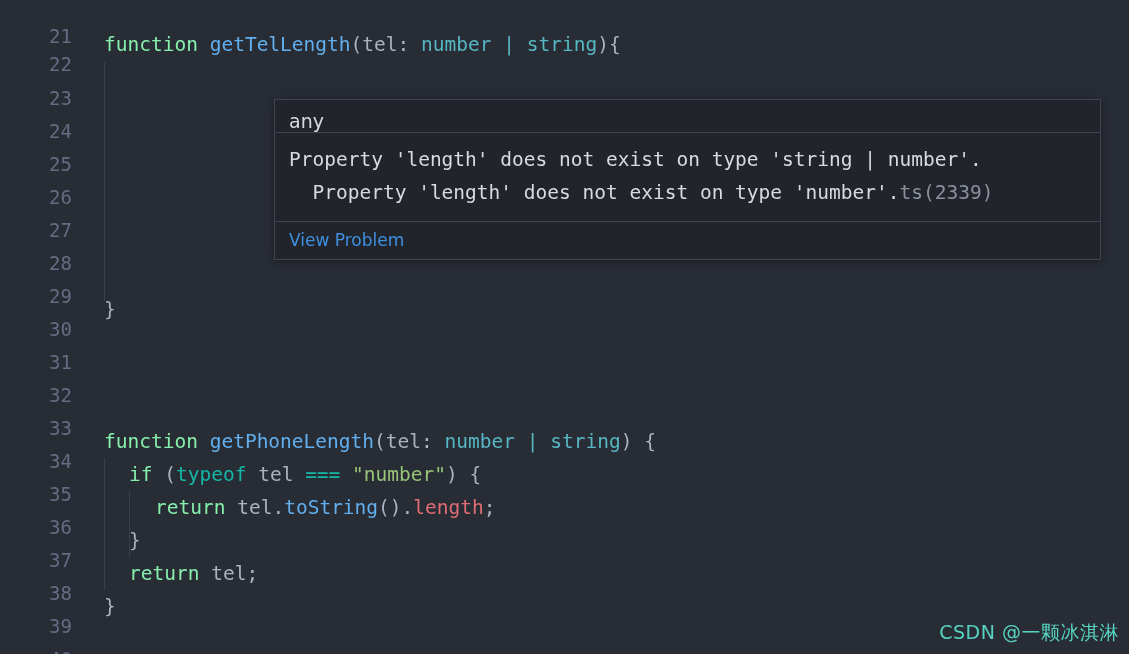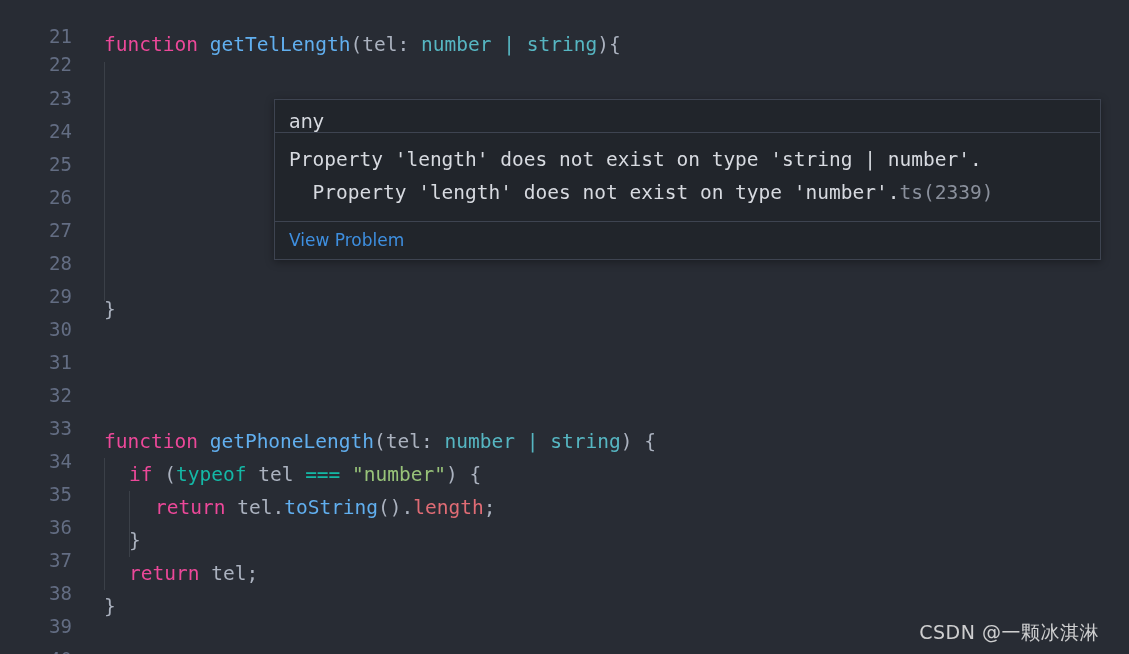--- a/index.html
+++ b/index.html
@@ -61,21 +61,21 @@
   }
 
   
   .guide {
     position: absolute;
     width: 1px;
     background: #3b4048;
   }
 
   
-  .kw       { color: #ec4899; }   
+  .kw       { color: #86efac; }   
   .fn       { color: #61afef; }   
   .punc     { color: #abb2bf; }   
   .param    { color: #abb2bf; }   
   .type     { color: #56b6c2; }   
   .op       { color: #14b8a6; margin-top: 25px; }   
   .str      { color: #98c379; }   
   .prop     { color: #e06c75; }   
   .var      { color: #abb2bf; }   
 
   
@@ -149,25 +149,25 @@
   }
   .hv-link {
     color: #3e8fe0;
     cursor: pointer;
   }
   .hv-note { color: #c4c9d2; }
 
   
   #watermark {
     position: absolute;
-    right: 30px;
+    right: 10px;
     bottom: 8px;
     font-family: "DejaVu Sans", "Liberation Sans", sans-serif;
     font-size: 19px;
-    color: #e5e5e5;
+    color: #5eead4;
     opacity: 0.88;
     letter-spacing: 0.5px;
     user-select: none;
     z-index: 5;
   }
 </style>
 </head>
 <body>
 
 <div id="editor">

